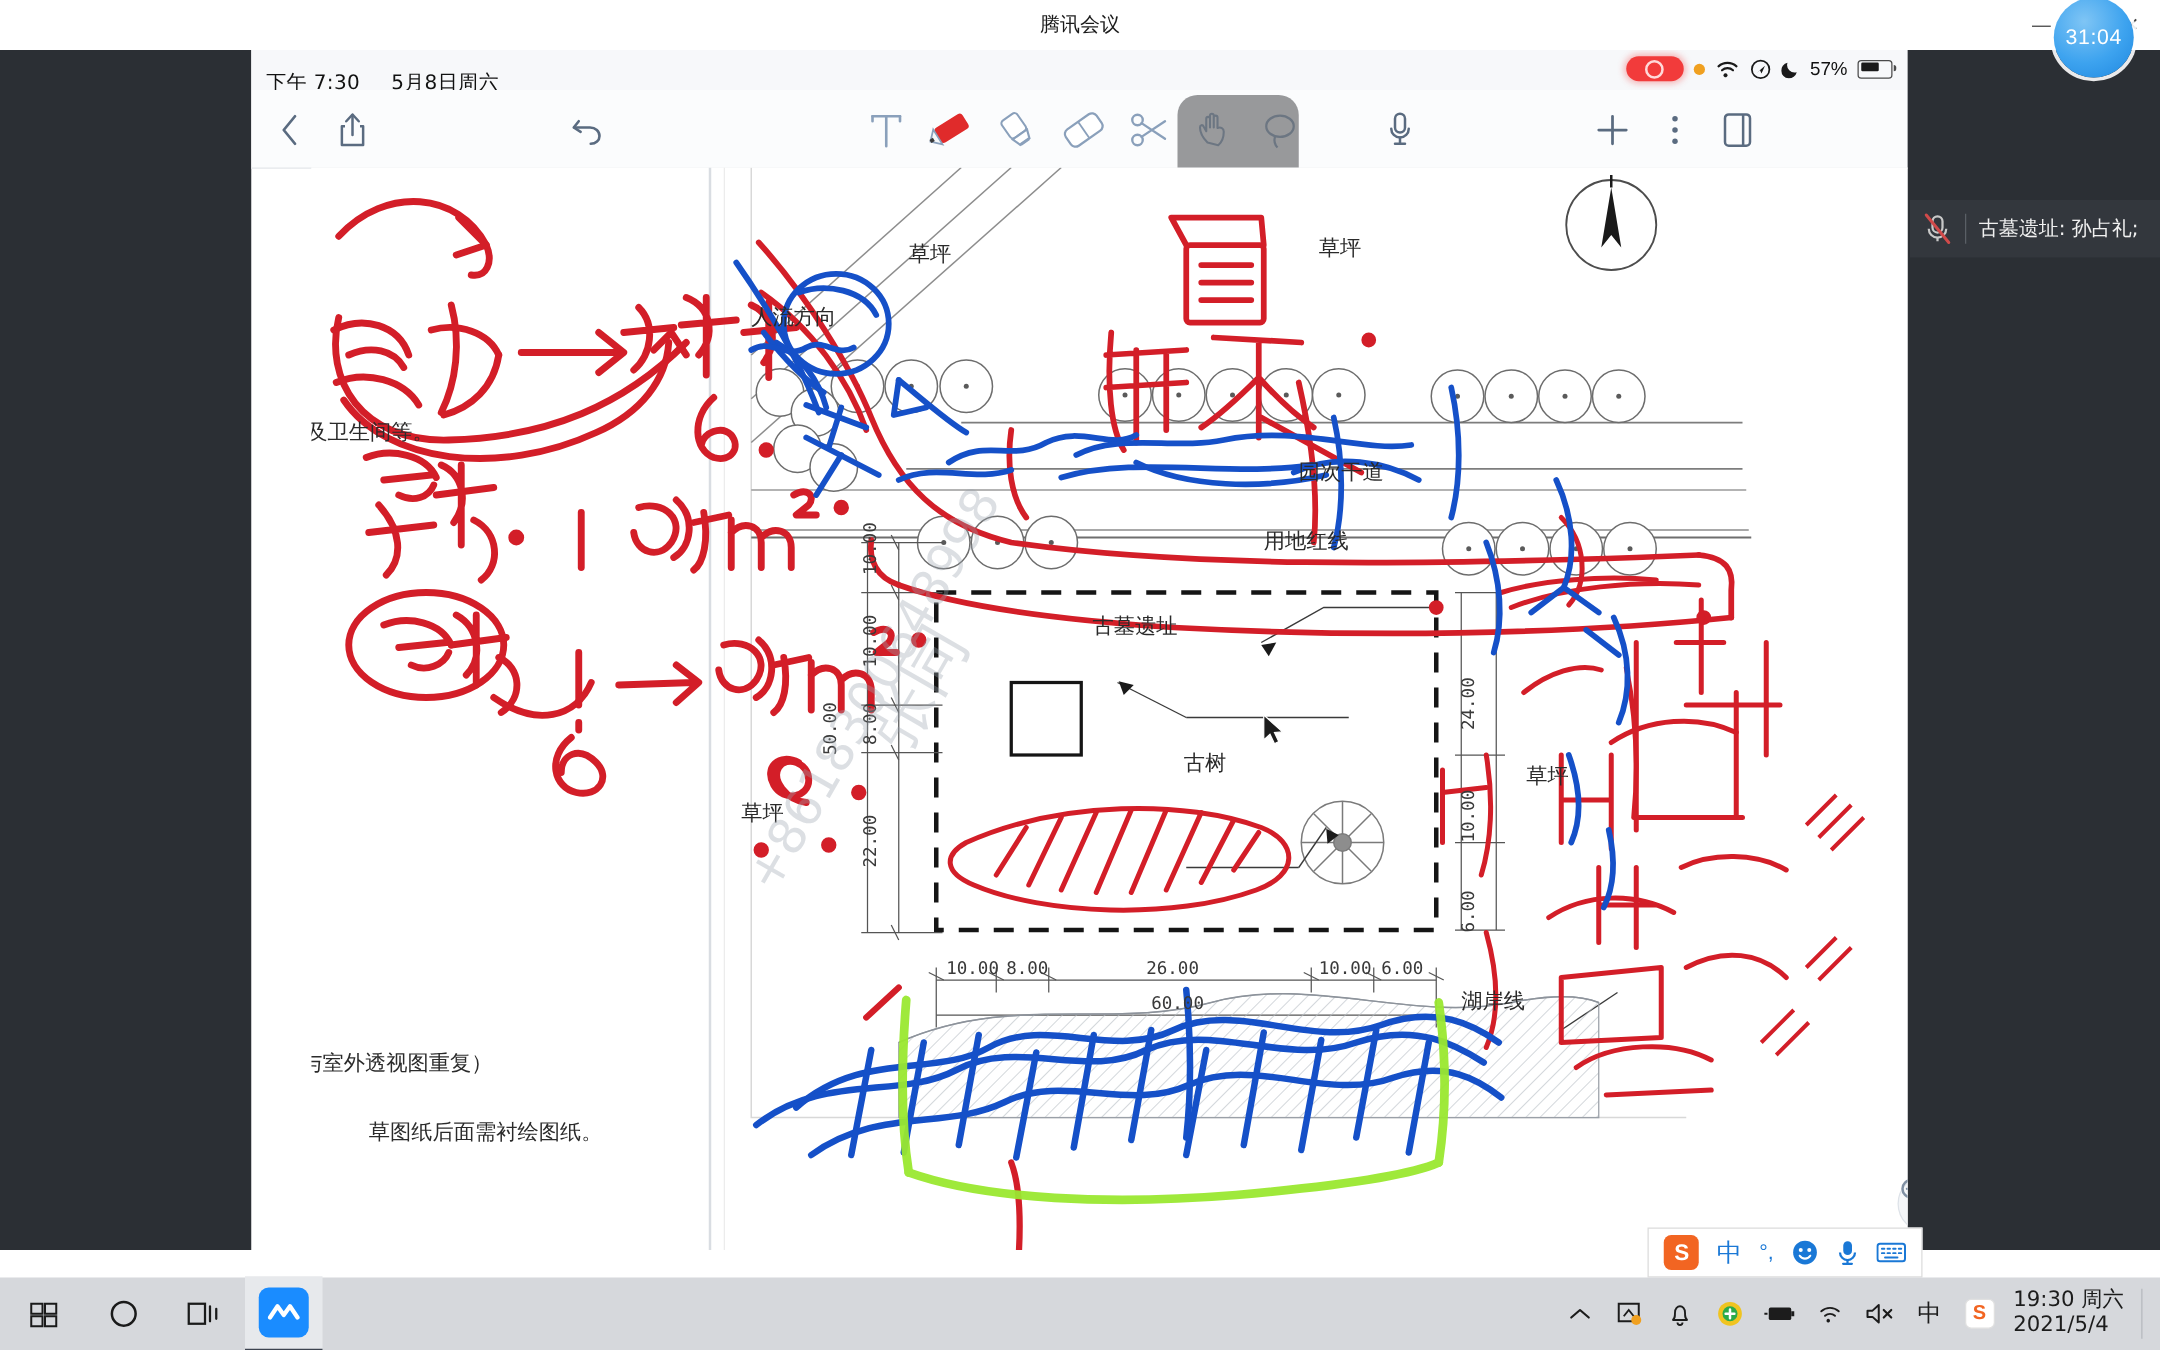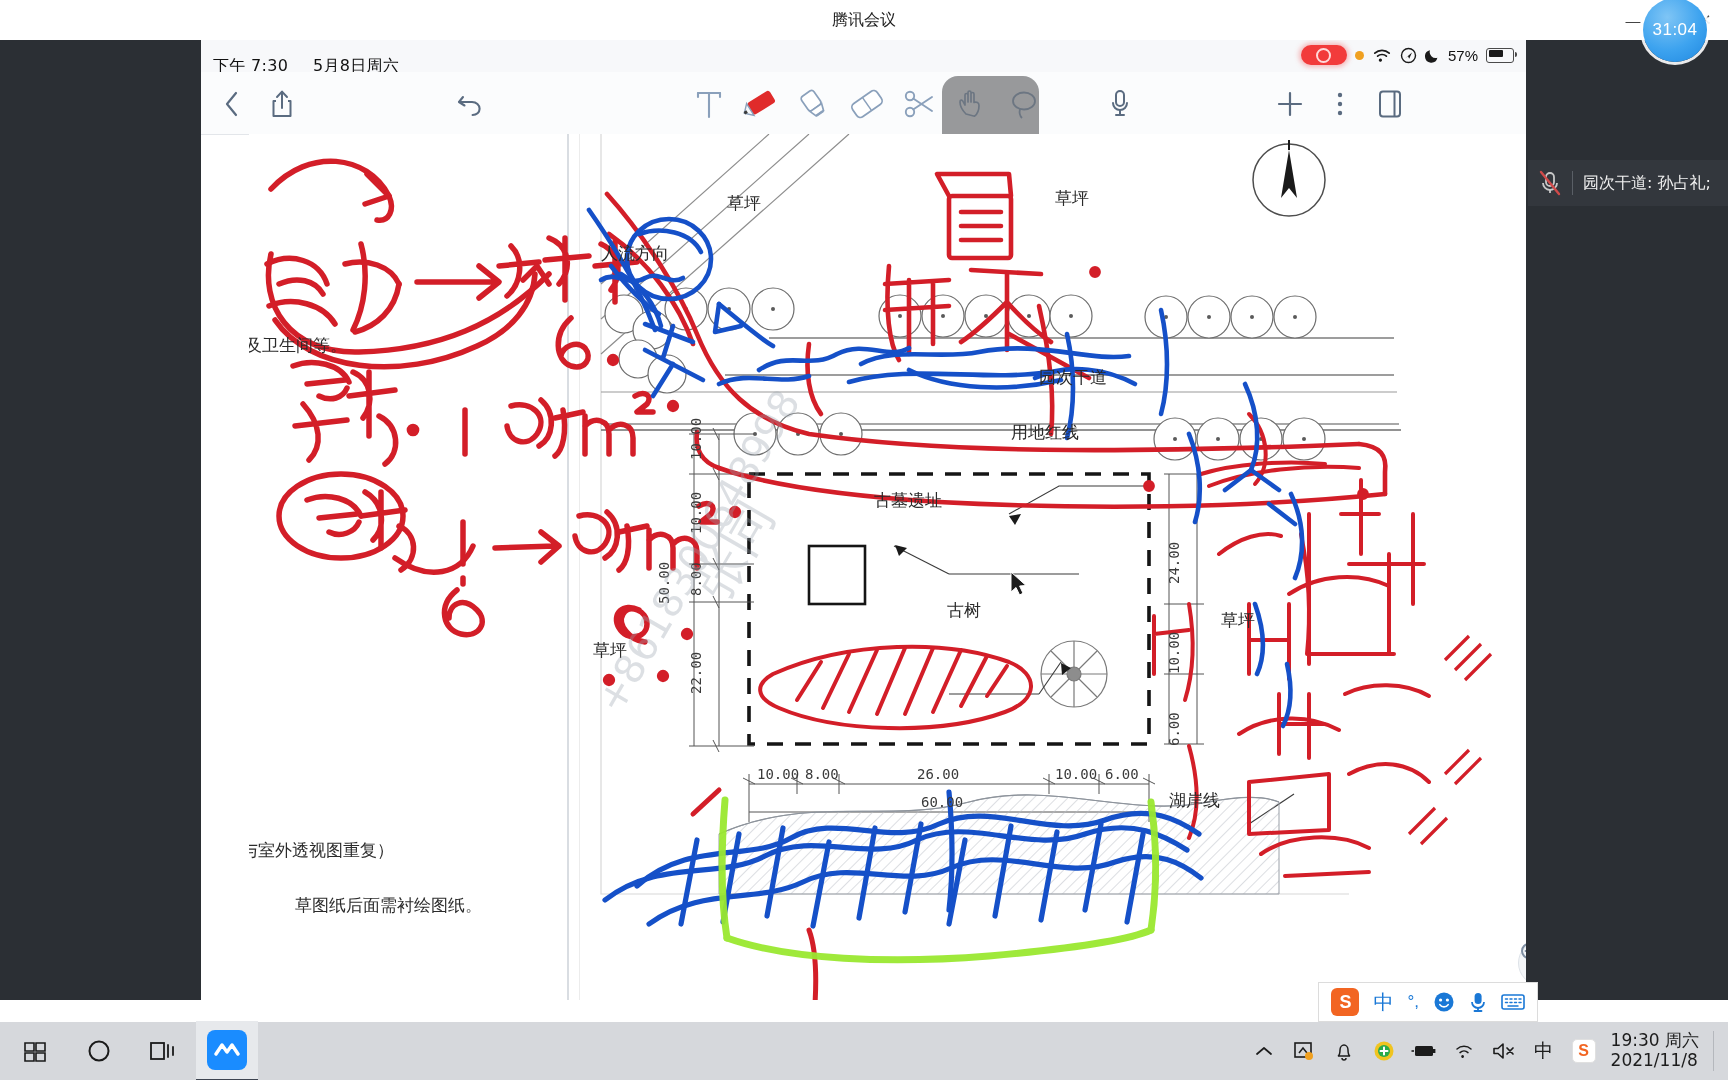--- a/index.html
+++ b/index.html
@@ -635,21 +635,21 @@
     </div>
 
     <div class="speaker-bar">
       <svg width="24" height="26" viewBox="0 0 24 26">
         <rect x="8" y="3" width="8" height="13" rx="4" fill="none" stroke="#c8c8c8" stroke-width="1.8"></rect>
         <path d="M5 13 a7 7 0 0 0 14 0" stroke="#c8c8c8" stroke-width="1.8" fill="none"></path>
         <path d="M12 20 V23" stroke="#c8c8c8" stroke-width="1.8"></path>
         <path d="M3 2 L21 24" stroke="#d04a4a" stroke-width="2.4" stroke-linecap="round"></path>
       </svg>
       <div class="sep"></div>
-      <div class="txt cn">园次干道: 孙占礼;</div>
+      <div class="txt cn">古墓遗址: 孙占礼;</div>
     </div>
   </div>
 
 
   <div class="ime-strip">
     <div class="sogou">S</div>
     <div class="cn" style="font-size:20px;color:#1a78d6">中</div>
     <div style="font-size:17px;color:#1a78d6">°,</div>
     <svg width="22" height="22" viewBox="0 0 22 22">
       <circle cx="11" cy="11" r="9.5" fill="#1a78d6"></circle>
@@ -740,19 +740,19 @@
           <path d="M2 7.5 H6 L11 3 V17 L6 12.5 H2 Z" fill="none" stroke="#1c1c1c" stroke-width="1.6" stroke-linejoin="round"></path>
           <path d="M15 7 L21 13 M21 7 L15 13" stroke="#1c1c1c" stroke-width="1.7" stroke-linecap="round"></path>
         </svg>
       </div>
       <div class="tray-ico cn" style="font-size:19px">中</div>
       <div class="tray-ico">
         <div style="width:22px;height:22px;border-radius:5px;background:#fff;border:1px solid #e0e0e0;display:flex;align-items:center;justify-content:center;color:#f26522;font-size:16px;font-weight:bold;">S</div>
       </div>
       <div class="clock cn">
         <div>19:30 周六</div>
-        <div>2021/11/8</div>
+        <div>2021/5/4</div>
       </div>
       <div style="width:6px;height:40px;border-left:1px solid #b5b8bd"></div>
     </div>
   </div>
 
 </div>
 
 </body></html>

